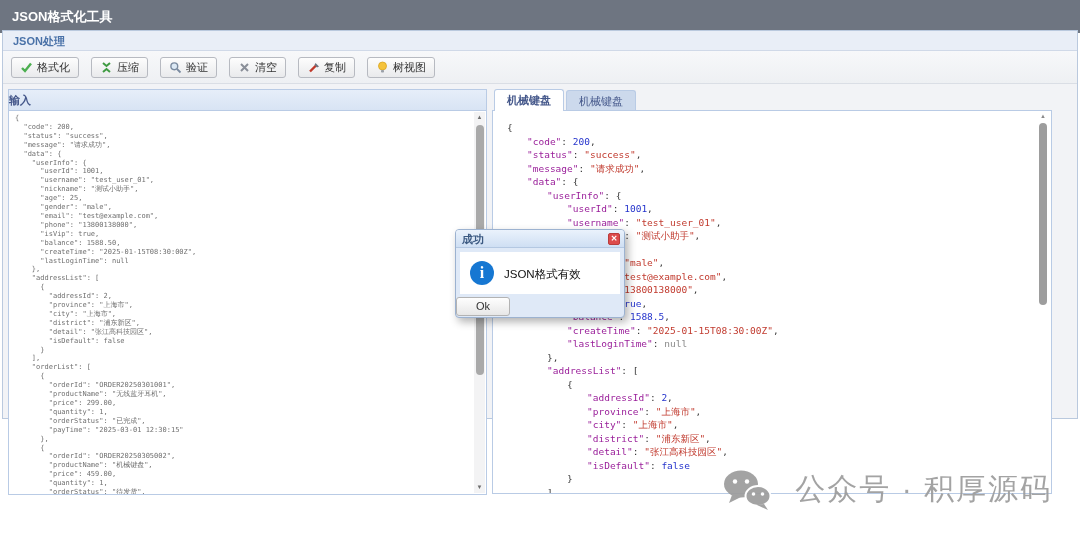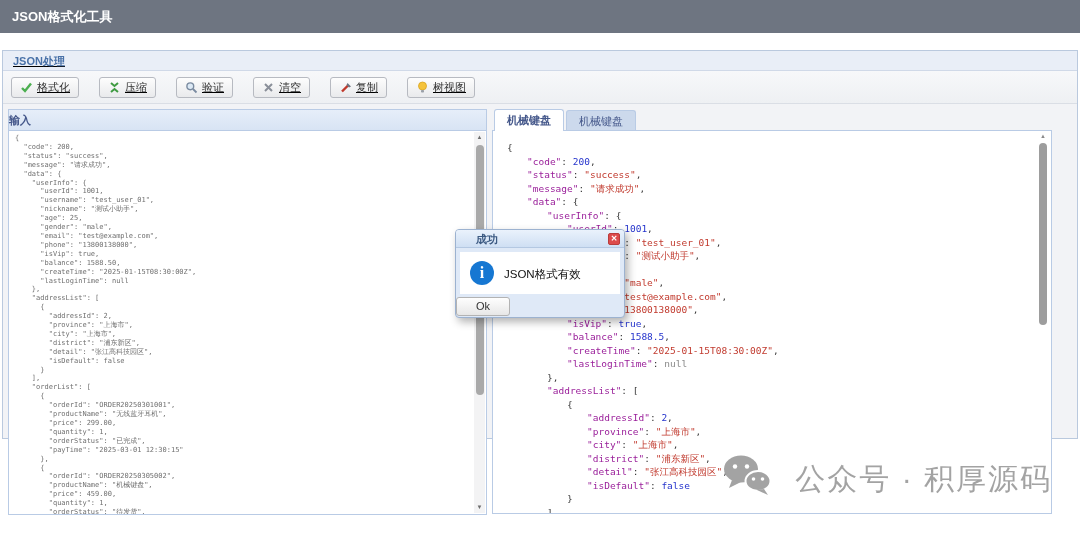--- a/index.html
+++ b/index.html
@@ -2,23 +2,23 @@
 <html><head>
 <meta charset="utf-8">
 <style>
   * { margin:0; padding:0; box-sizing:border-box; }
   html,body { width:1080px; height:535px; background:#fff; font-family:"Liberation Sans",sans-serif; overflow:hidden; position:relative; }
 
   
   .titlebar { position:absolute; left:0; top:0; width:1080px; height:33px; background:#6e7581; color:#fff; font-size:13px; font-weight:bold; line-height:33px; padding-left:12px; }
 
   
-  .app-panel { position:absolute; left:2px; top:50px; width:1076px; height:389px; background:#f2f3f6; border:1px solid #bac9de;text-decoration:underline; }
+  .app-panel { position:absolute; left:2px; top:30px; width:1076px; height:389px; background:#f2f3f6; border:1px solid #bac9de; }
   .panel-header { height:20px; line-height:20px; background:#e9eef7; border-bottom:1px solid #d0d9e8; color:#4a72a8; font-size:11px; font-weight:bold; padding-left:10px; }
-  .toolbar { height:30px; background:linear-gradient(#f7f8fa,#eef0f3); border-bottom:1px solid #dadee5; padding:16px 8px; display:flex; align-items:center; gap:20px; }
+  .toolbar { height:30px; background:linear-gradient(#f7f8fa,#eef0f3); border-bottom:1px solid #dadee5; padding:16px 8px; display:flex; align-items:center; gap:12px; }
   .tb-btn { display:inline-flex; align-items:center; gap:4px; height:21px; padding:0 8px; font-size:11px; color:#333; background:linear-gradient(#fdfdfd,#e9eaec); border:1px solid #b7bac1; border-radius:3px; cursor:default; }
   .tb-btn .ico { width:13px; height:13px; display:inline-flex; align-items:center; justify-content:center; }
   .tb-btn .ico svg { width:13px; height:13px; }
 
   .content { position:relative; height:414px; }
 
   
   .input-panel { position:absolute; left:5px; top:5px; width:479px; height:406px; border:1px solid #b9cbe5; background:#fff; }
   .sub-header { height:21px; line-height:21px; background:linear-gradient(#e6eef9,#d8e4f4); border-bottom:1px solid #b9cbe5; color:#44578a; font-size:11px; font-weight:bold; }
   .input-body { position:relative; height:383px; background:#fff; overflow:hidden; }
@@ -42,30 +42,30 @@
 
   .out-scroll { position:absolute; right:3px; top:2px; bottom:2px; width:10px; }
   .out-scroll .arr { position:absolute; top:0; left:0; width:10px; font-size:6px; color:#8a8a8a; text-align:center; }
   .thumb-out { position:absolute; left:1px; top:10px; width:8px; height:182px; background:#9d9d9d; border-radius:4px; }
 
   
   .status-bar { position:absolute; left:0; right:0; bottom:0; height:18px; line-height:17px; background:#f0f1f4; border-top:1px solid #d5dbe4; color:#8b8f99; font-size:11px; padding-left:10px; }
 
   
   .dialog { position:absolute; left:455px; top:229px; width:170px; height:89px; background:#dfe9f7; border:1px solid #9cb2d0; border-radius:4px; box-shadow:3px 4px 8px rgba(0,0,0,.3); z-index:50; }
-  .dlg-title { height:18px; line-height:18px; padding-left:20px; font-size:11px; font-weight:bold; color:#3c5a82; background:linear-gradient(#eaf2fc,#cfdff3); border-bottom:1px solid #b4c8e2; border-radius:3px 3px 0 0; position:relative; }
+  .dlg-title { height:18px; line-height:18px; padding-left:6px; font-size:11px; font-weight:bold; color:#3c5a82; background:linear-gradient(#eaf2fc,#cfdff3); border-bottom:1px solid #b4c8e2; border-radius:3px 3px 0 0; position:relative; }
   .dlg-close { position:absolute; right:4px; top:3px; width:12px; height:12px; background:#dd4b4b; border:1px solid #b93c3c; border-radius:2px; color:#fff; font-size:8px; line-height:10px; text-align:center; font-weight:bold; }
   .dlg-body { position:relative; margin:4px 4px 0 4px; height:42px; background:#fff; }
   .info-icon { position:absolute; left:10px; top:9px; width:24px; height:24px; border-radius:50%; background:#1677d2; color:#fff; font-family:"Liberation Serif",serif; font-weight:bold; font-size:16px; text-align:center; line-height:24px; }
   .dlg-msg { position:absolute; left:44px; top:15px; font-size:11.5px; color:#111; }
   .dlg-footer { height:24px; display:flex; align-items:center; justify-content:flex-start; }
   .ok-btn { width:54px; height:19px; font-size:11px; color:#333; text-align:center; line-height:17px; background:linear-gradient(#fefefe,#e7e7e7); border:1px solid #b3b3b3; border-radius:3px; }
 
   
-  .watermark { position:absolute; right:28px; bottom:35px; display:flex; align-items:flex-end; gap:24px; color:#9c9c9c; opacity:.92; z-index:60; }
+  .watermark { position:absolute; right:28px; bottom:20px; display:flex; align-items:flex-start; gap:24px; color:#9c9c9c; opacity:.92; z-index:60; }
   .watermark .wm-text { font-size:30px; letter-spacing:2px; }
 </style>
 </head>
 <body>
 
 <div class="titlebar">JSON格式化工具</div>
 
 <div class="app-panel">
   <div class="panel-header">JSON处理</div>
 

